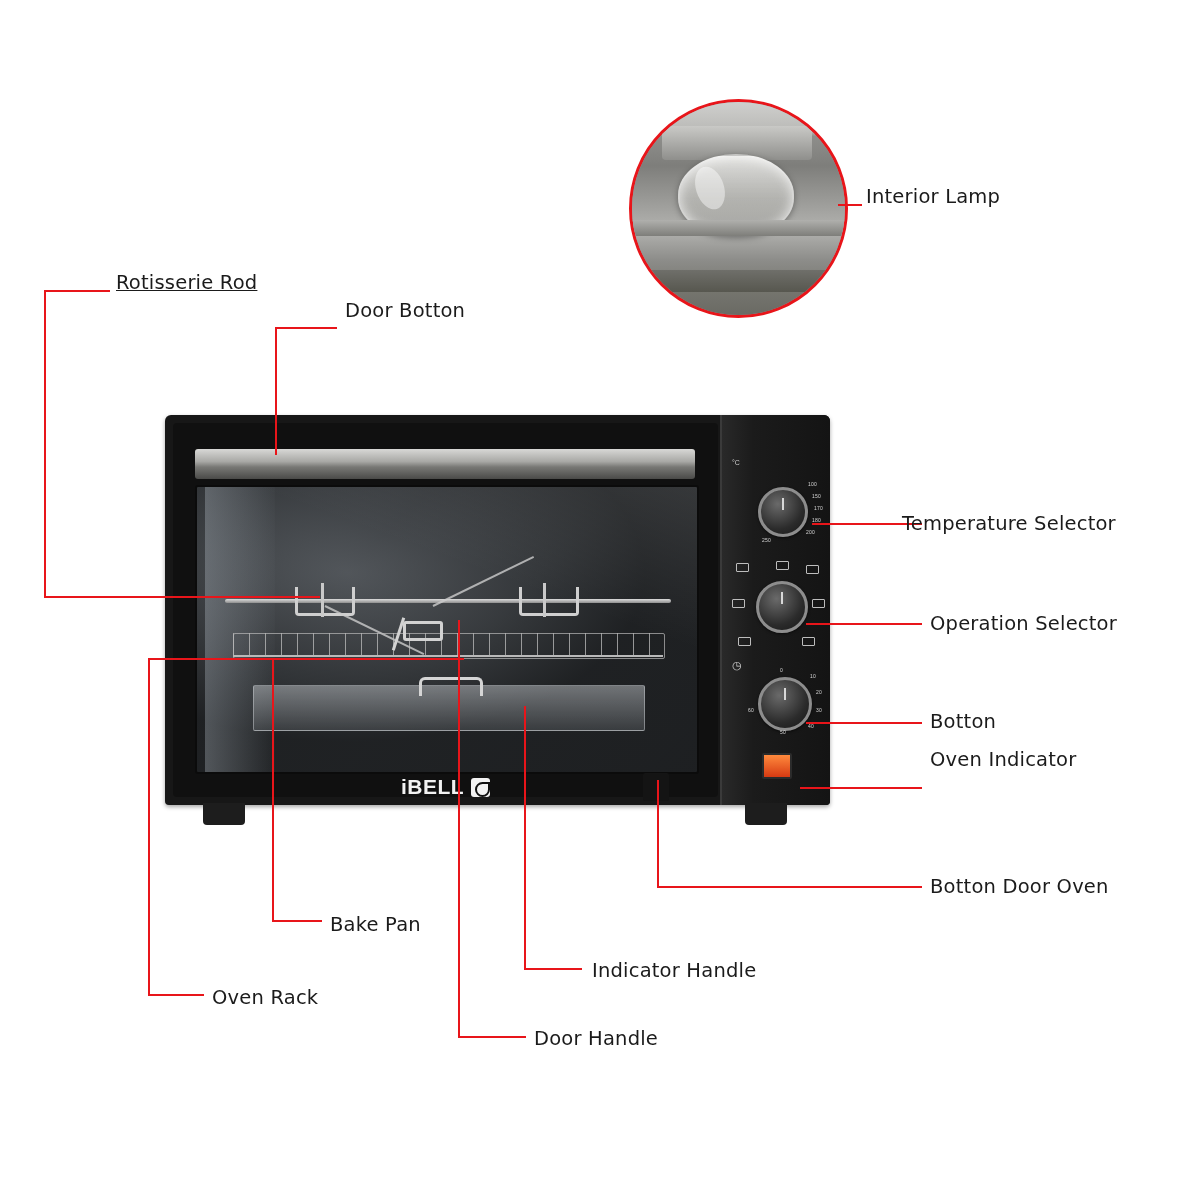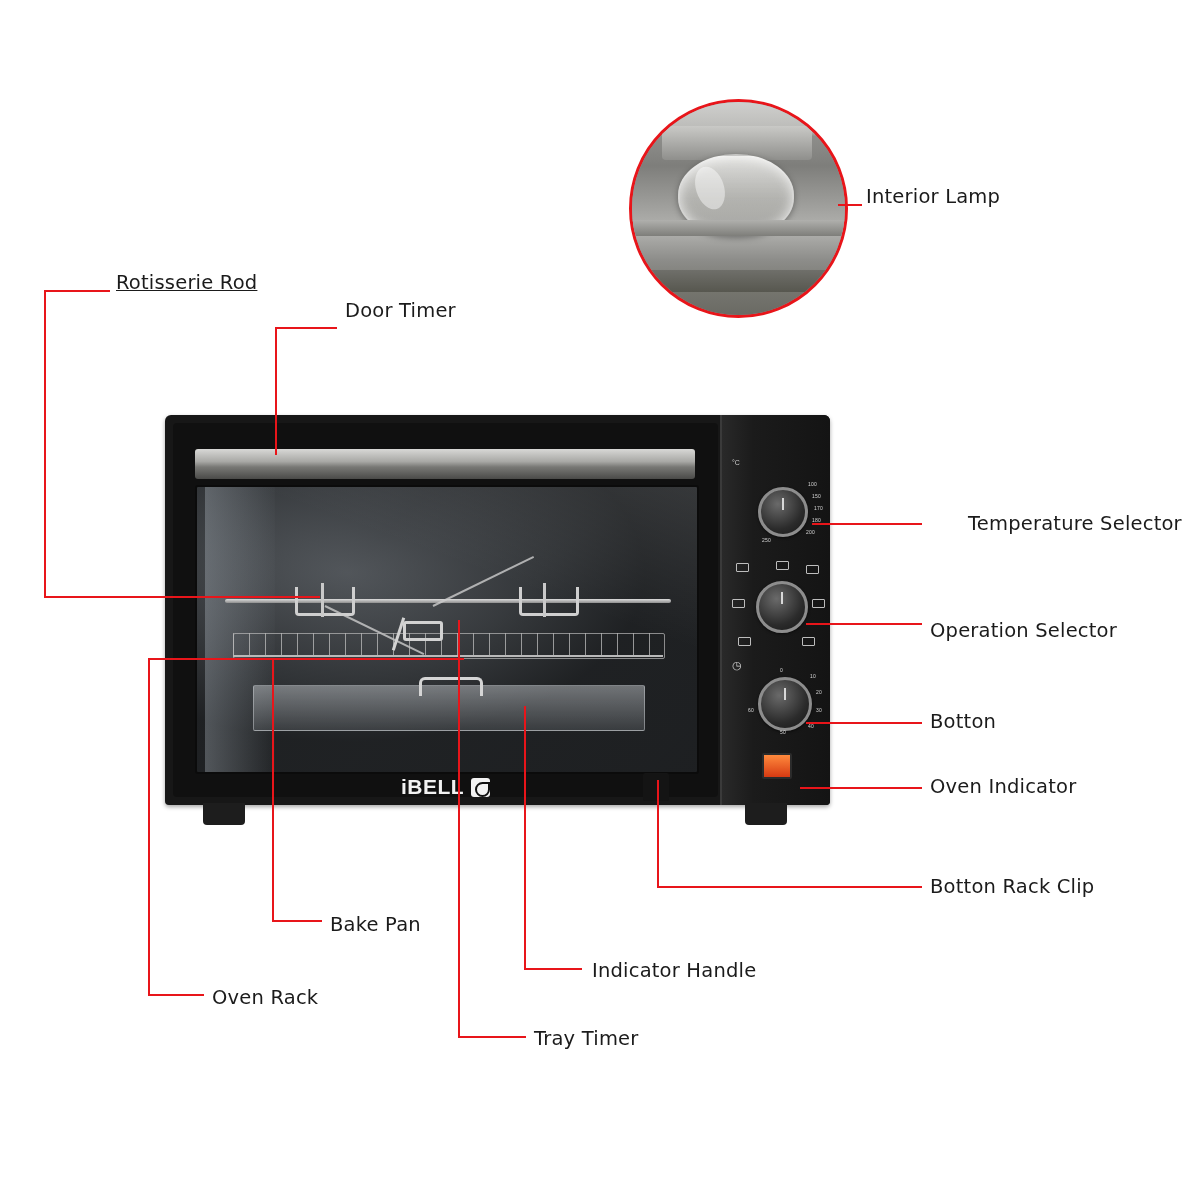--- a/index.html
+++ b/index.html
@@ -304,49 +304,49 @@
     </div>
   </div>
 
   <div class="leader h" style="left:44px;top:290px;width:66px;"></div>
   <div class="leader v" style="left:44px;top:290px;height:308px;"></div>
   <div class="leader h" style="left:44px;top:596px;width:276px;"></div>
   <div class="label" style="left:116px;top:271px;text-decoration:underline;">Rotisserie Rod</div>
 
   <div class="leader h" style="left:275px;top:327px;width:62px;"></div>
   <div class="leader v" style="left:275px;top:327px;height:128px;"></div>
-  <div class="label" style="left:345px;top:299px;">Door Timer</div>
+  <div class="label" style="left:345px;top:299px;">Door Botton</div>
 
   <div class="leader h" style="left:812px;top:523px;width:110px;"></div>
-  <div class="label" style="left:968px;top:512px;">Temperature Selector</div>
+  <div class="label" style="left:902px;top:512px;">Temperature Selector</div>
 
   <div class="leader h" style="left:806px;top:623px;width:116px;"></div>
-  <div class="label" style="left:930px;top:612px;margin-top:7px;">Operation Selector</div>
+  <div class="label" style="left:930px;top:612px;">Operation Selector</div>
 
   <div class="leader h" style="left:806px;top:722px;width:116px;"></div>
   <div class="label" style="left:930px;top:710px;">Botton</div>
 
   <div class="leader h" style="left:800px;top:787px;width:122px;"></div>
-  <div class="label" style="left:930px;top:775px;text-align:right;">Oven Indicator</div>
+  <div class="label" style="left:930px;top:748px;text-align:right;">Oven Indicator</div>
 
   <div class="leader v" style="left:657px;top:780px;height:108px;"></div>
   <div class="leader h" style="left:657px;top:886px;width:265px;"></div>
-  <div class="label" style="left:930px;top:875px;">Botton Rack Clip</div>
+  <div class="label" style="left:930px;top:875px;">Botton Door Oven</div>
 
   <div class="leader h" style="left:272px;top:658px;width:192px;"></div>
   <div class="leader v" style="left:272px;top:658px;height:264px;"></div>
   <div class="leader h" style="left:272px;top:920px;width:50px;"></div>
   <div class="label" style="left:330px;top:913px;">Bake Pan</div>
 
   <div class="leader h" style="left:148px;top:658px;width:124px;"></div>
   <div class="leader v" style="left:148px;top:658px;height:338px;"></div>
   <div class="leader h" style="left:148px;top:994px;width:56px;"></div>
   <div class="label" style="left:212px;top:986px;">Oven Rack</div>
 
   <div class="leader v" style="left:524px;top:706px;height:264px;"></div>
   <div class="leader h" style="left:524px;top:968px;width:58px;"></div>
   <div class="label" style="left:592px;top:959px;">Indicator Handle</div>
 
   <div class="leader v" style="left:458px;top:620px;height:418px;"></div>
   <div class="leader h" style="left:458px;top:1036px;width:68px;"></div>
-  <div class="label" style="left:534px;top:1027px;">Tray Timer</div>
+  <div class="label" style="left:534px;top:1027px;">Door Handle</div>
 
 </div>
 
 </body></html>

